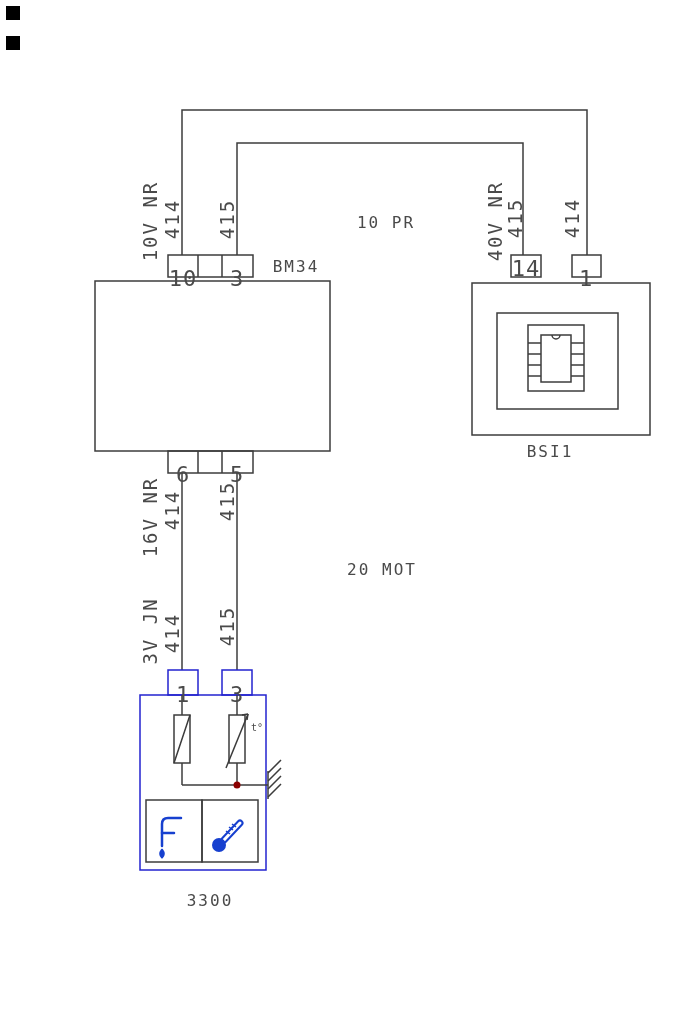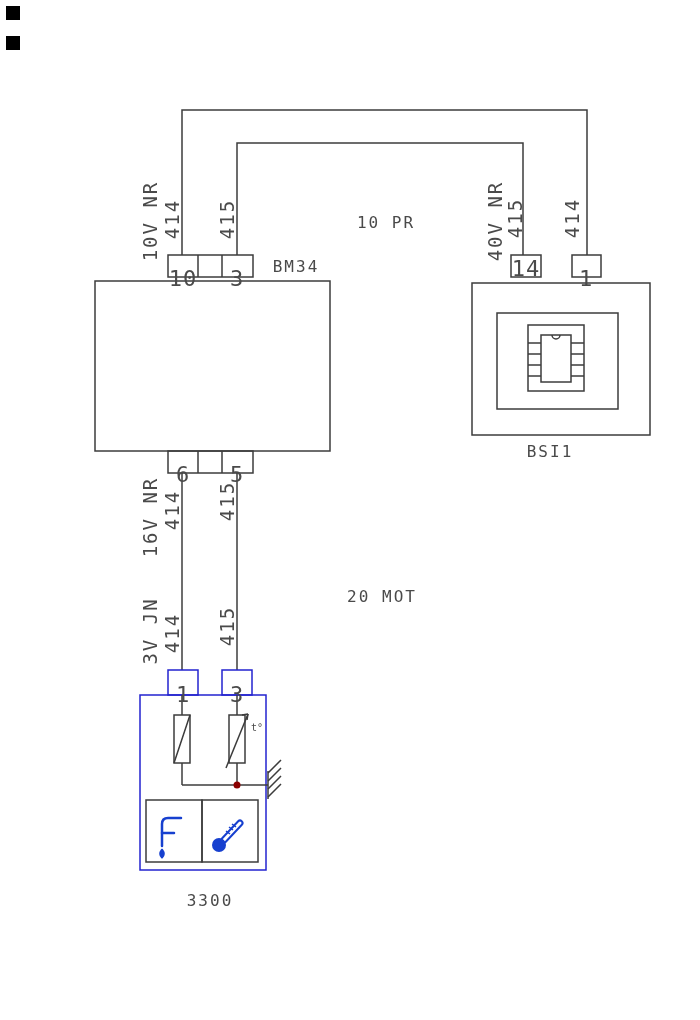--- a/index.html
+++ b/index.html
@@ -122,21 +122,21 @@
   <span class="lbl pin" style="left:183px;top:462px;">6</span>
   <span class="lbl pin" style="left:237px;top:462px;">5</span>
 
   <span class="lbl pin" style="left:526px;top:256px;">14</span>
   <span class="lbl pin" style="left:586px;top:266px;">1</span>
   <span class="lbl" style="left:550px;top:451px;text-align:right;">BSI1</span>
 
   <span class="vlbl" style="left:150px;top:517px;">16V NR</span>
   <span class="vlbl" style="left:172px;top:510px;">414</span>
   <span class="vlbl" style="left:227px;top:501px;">415</span>
-  <span class="lbl" style="left:382px;top:596px;">20 MOT</span>
+  <span class="lbl" style="left:382px;top:569px;">20 MOT</span>
 
   <span class="vlbl" style="left:150px;top:631px;">3V JN</span>
   <span class="vlbl" style="left:172px;top:633px;">414</span>
   <span class="vlbl" style="left:227px;top:626px;">415</span>
 
   <span class="lbl pin" style="left:183px;top:682px;">1</span>
   <span class="lbl pin" style="left:237px;top:682px;">3</span>
   <span class="lbl tiny" style="left:257px;top:727px;">t°</span>
   <span class="lbl" style="left:210px;top:900px;">3300</span>
 

